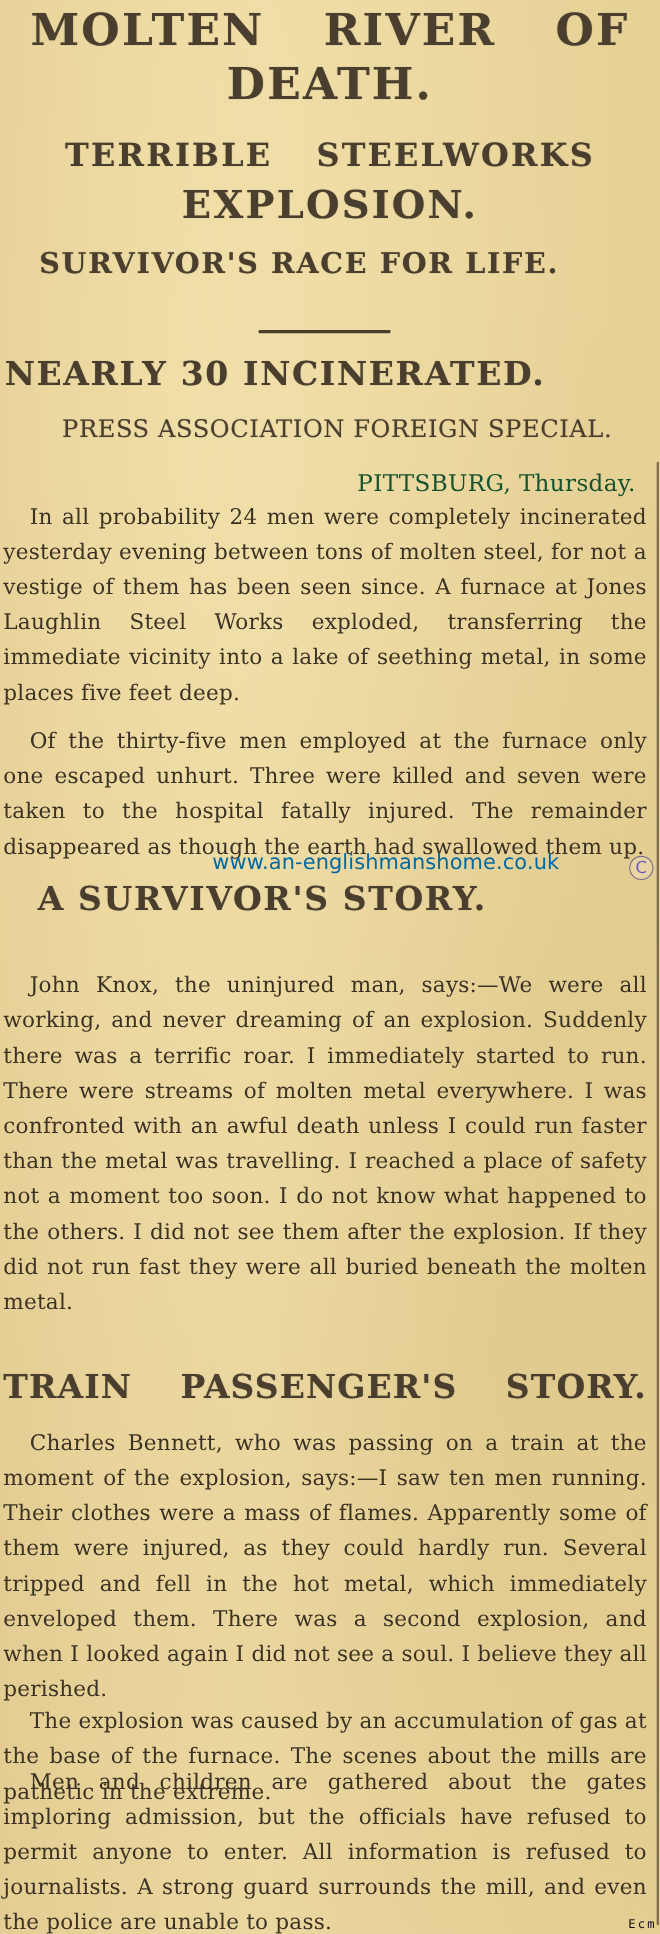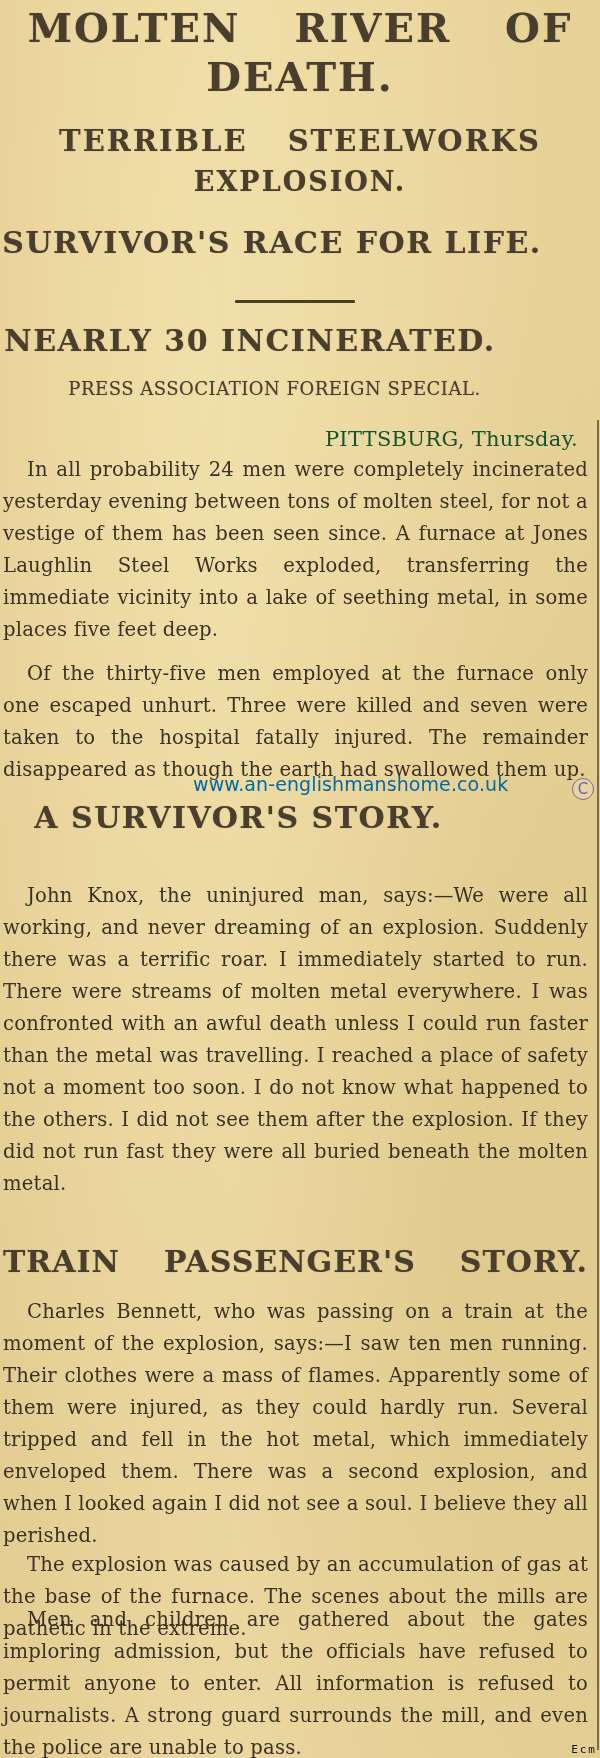--- a/index.html
+++ b/index.html
@@ -29,28 +29,28 @@
       font-family: "DejaVu Serif", "Liberation Serif", serif;
       font-weight: bold;
       color: #4a3f2e;
       margin: 0;
       letter-spacing: 1px;
       text-shadow: 0 0 1px rgba(60,50,30,0.4);
     }
     .h1a { position: absolute; top: 4px; left: 0; width: 600px; font-size: 40px; word-spacing: 38px; letter-spacing: 2px; }
     .h1b { position: absolute; top: 53px; left: 0; width: 600px; font-size: 40px; letter-spacing: 2px; }
     .h2a { position: absolute; top: 124px; left: 0; width: 600px; font-size: 29px; word-spacing: 28px; letter-spacing: 2px; }
-    .h2b { position: absolute; top: 166px; left: 0; width: 600px; font-size: 27px; letter-spacing: 2px; }
-    .h3 { position: absolute; top: 225px; left: 0; width: 544px; font-size: 30px; letter-spacing: 1.5px; }
+    .h2b { position: absolute; top: 166px; left: 0; width: 600px; font-size: 35px; letter-spacing: 2px; }
+    .h3 { position: absolute; top: 225px; left: 0; width: 544px; font-size: 26px; letter-spacing: 1.5px; }
     .rule-short {
       position: absolute; top: 300px; left: 235px; width: 120px; height: 3px;
       background: #4a3d2a; border-radius: 1px;
     }
     .h4 { position: absolute; top: 323px; left: 0; width: 500px; font-size: 30px; letter-spacing: 1.5px; }
-    .h5 { position: absolute; top: 378px; left: 0; width: 549px; font-size: 18px; font-weight: normal; letter-spacing: 0.5px; }
+    .h5 { position: absolute; top: 378px; left: 0; width: 549px; font-size: 22px; font-weight: normal; letter-spacing: 0.5px; padding-left: 32px; }
     .dateline {
       position: absolute; top: 427px; right: 22px;
       font-size: 21px; color: #14532d; letter-spacing: 0.3px;
     }
     .body {
       position: absolute; left: 3px; width: 585px;
       font-size: 19.6px; line-height: 32px;
       text-align: justify;
       color: #3b3224;
       letter-spacing: 0.2px;

